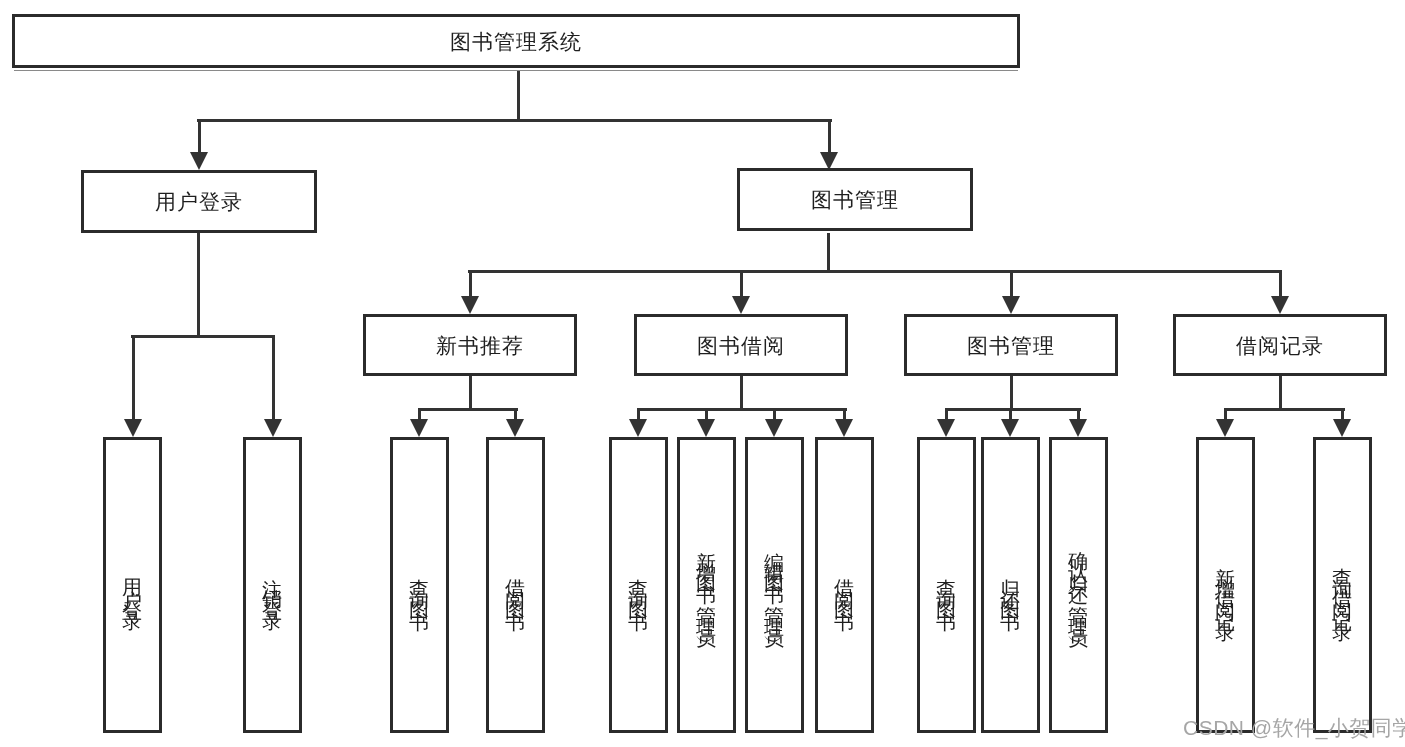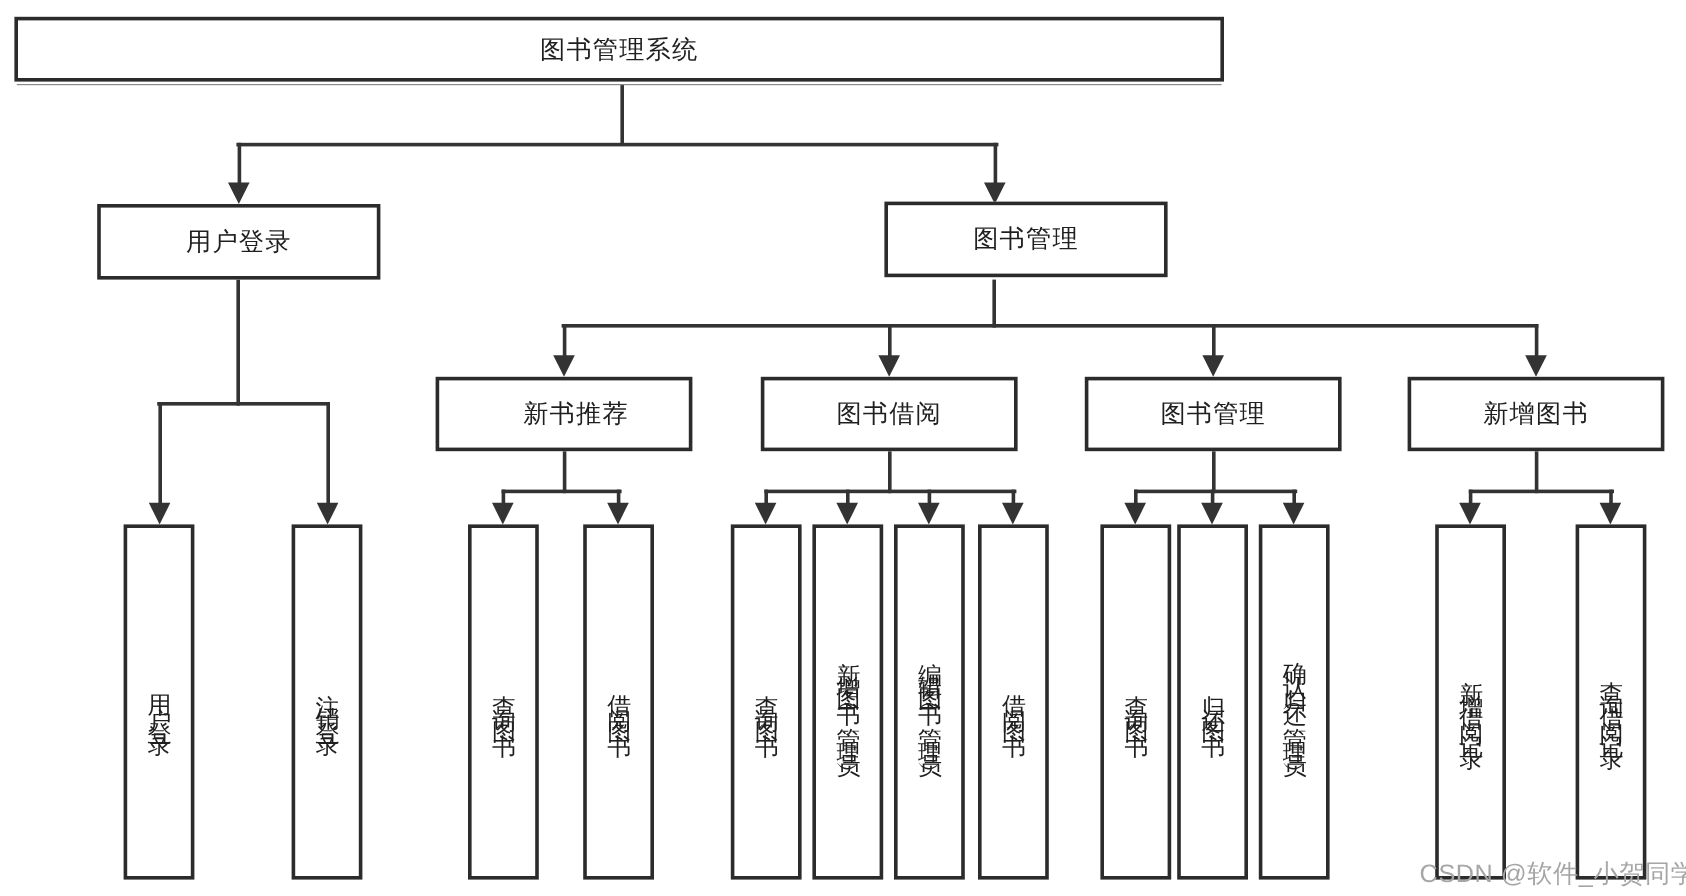--- a/index.html
+++ b/index.html
@@ -87,21 +87,21 @@
   <div class="v" style="left:827px;top:233px;height:40px;"></div>
   <div class="h" style="left:468px;top:270px;width:814px;"></div>
   <div class="arrow" style="left:461px;top:270px;height:44px;"></div>
   <div class="arrow" style="left:732px;top:270px;height:44px;"></div>
   <div class="arrow" style="left:1002px;top:270px;height:44px;"></div>
   <div class="arrow" style="left:1271px;top:270px;height:44px;"></div>
 
   <div class="box" style="left:363px;top:314px;width:214px;height:62px;padding-left:20px;">新书推荐</div>
   <div class="box" style="left:634px;top:314px;width:214px;height:62px;">图书借阅</div>
   <div class="box" style="left:904px;top:314px;width:214px;height:62px;">图书管理</div>
-  <div class="box" style="left:1173px;top:314px;width:214px;height:62px;">新增图书</div>
+  <div class="box" style="left:1173px;top:314px;width:214px;height:62px;">借阅记录</div>
 
   <div class="v" style="left:469px;top:376px;height:35px;"></div>
   <div class="v" style="left:740px;top:376px;height:35px;"></div>
   <div class="v" style="left:1010px;top:376px;height:35px;"></div>
   <div class="v" style="left:1279px;top:376px;height:35px;"></div>
 
   <div class="h" style="left:418px;top:408px;width:100px;"></div>
   <div class="h" style="left:637px;top:408px;width:210px;"></div>
   <div class="h" style="left:945px;top:408px;width:136px;"></div>
   <div class="h" style="left:1224px;top:408px;width:121px;"></div>

